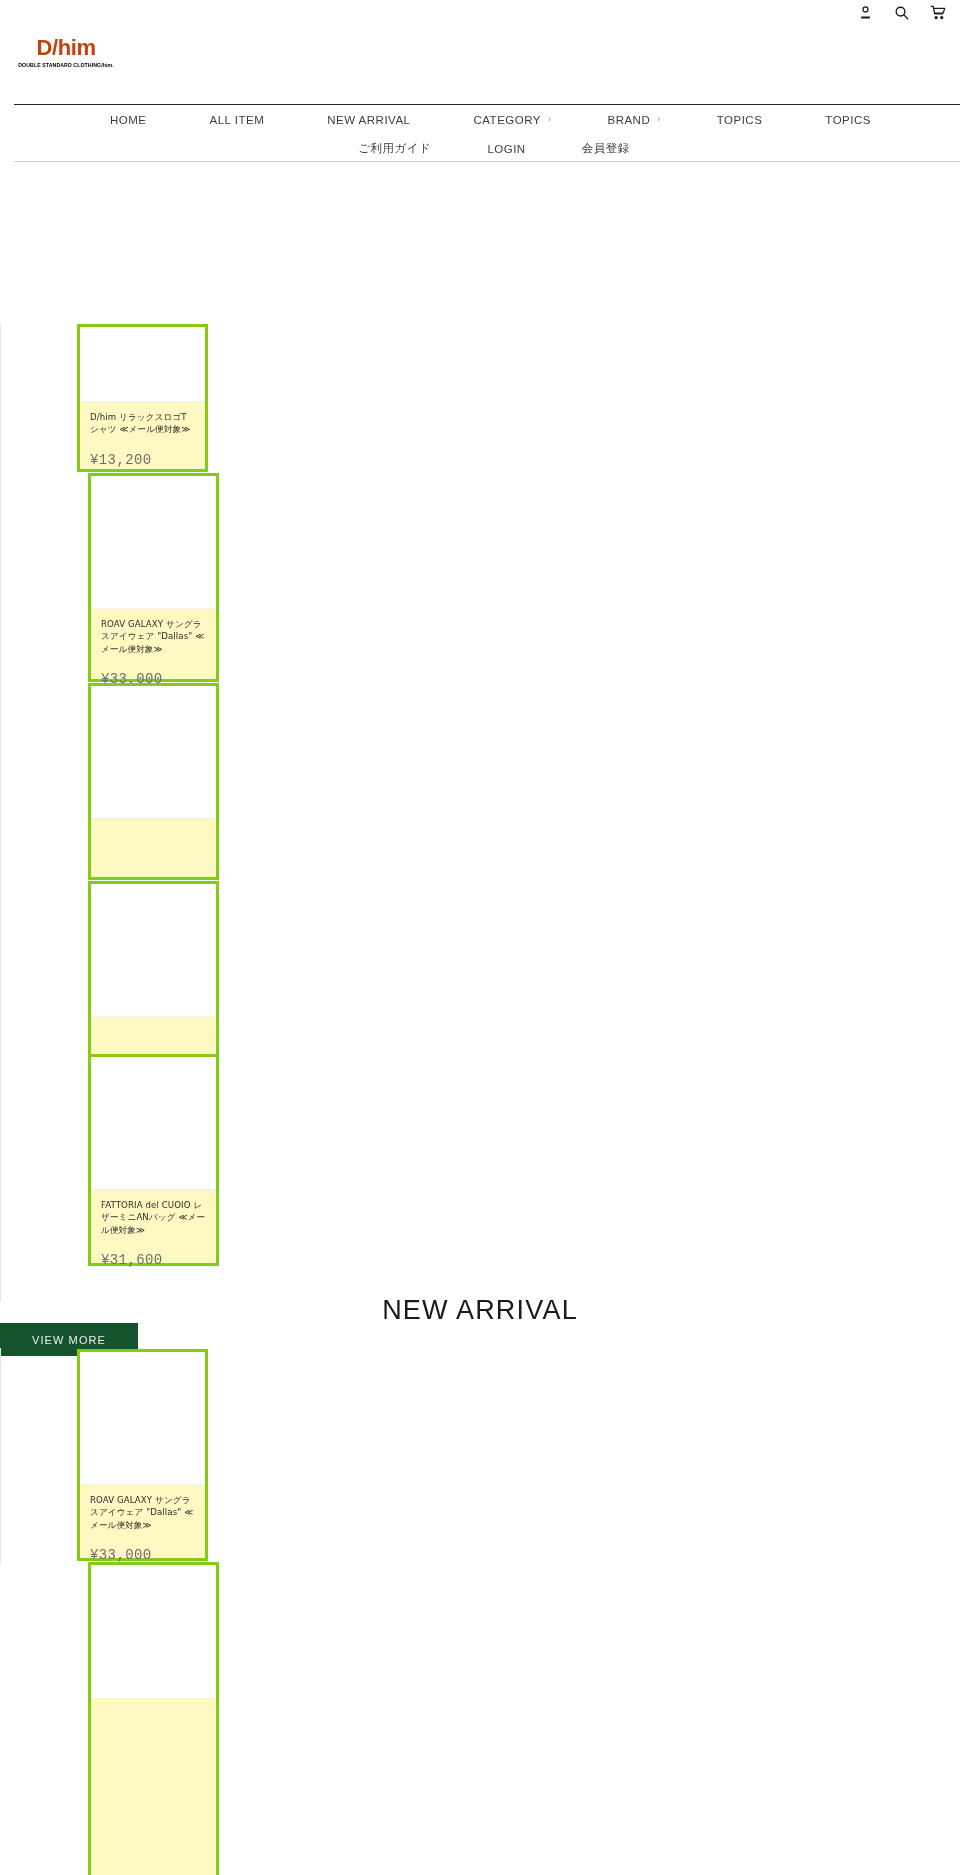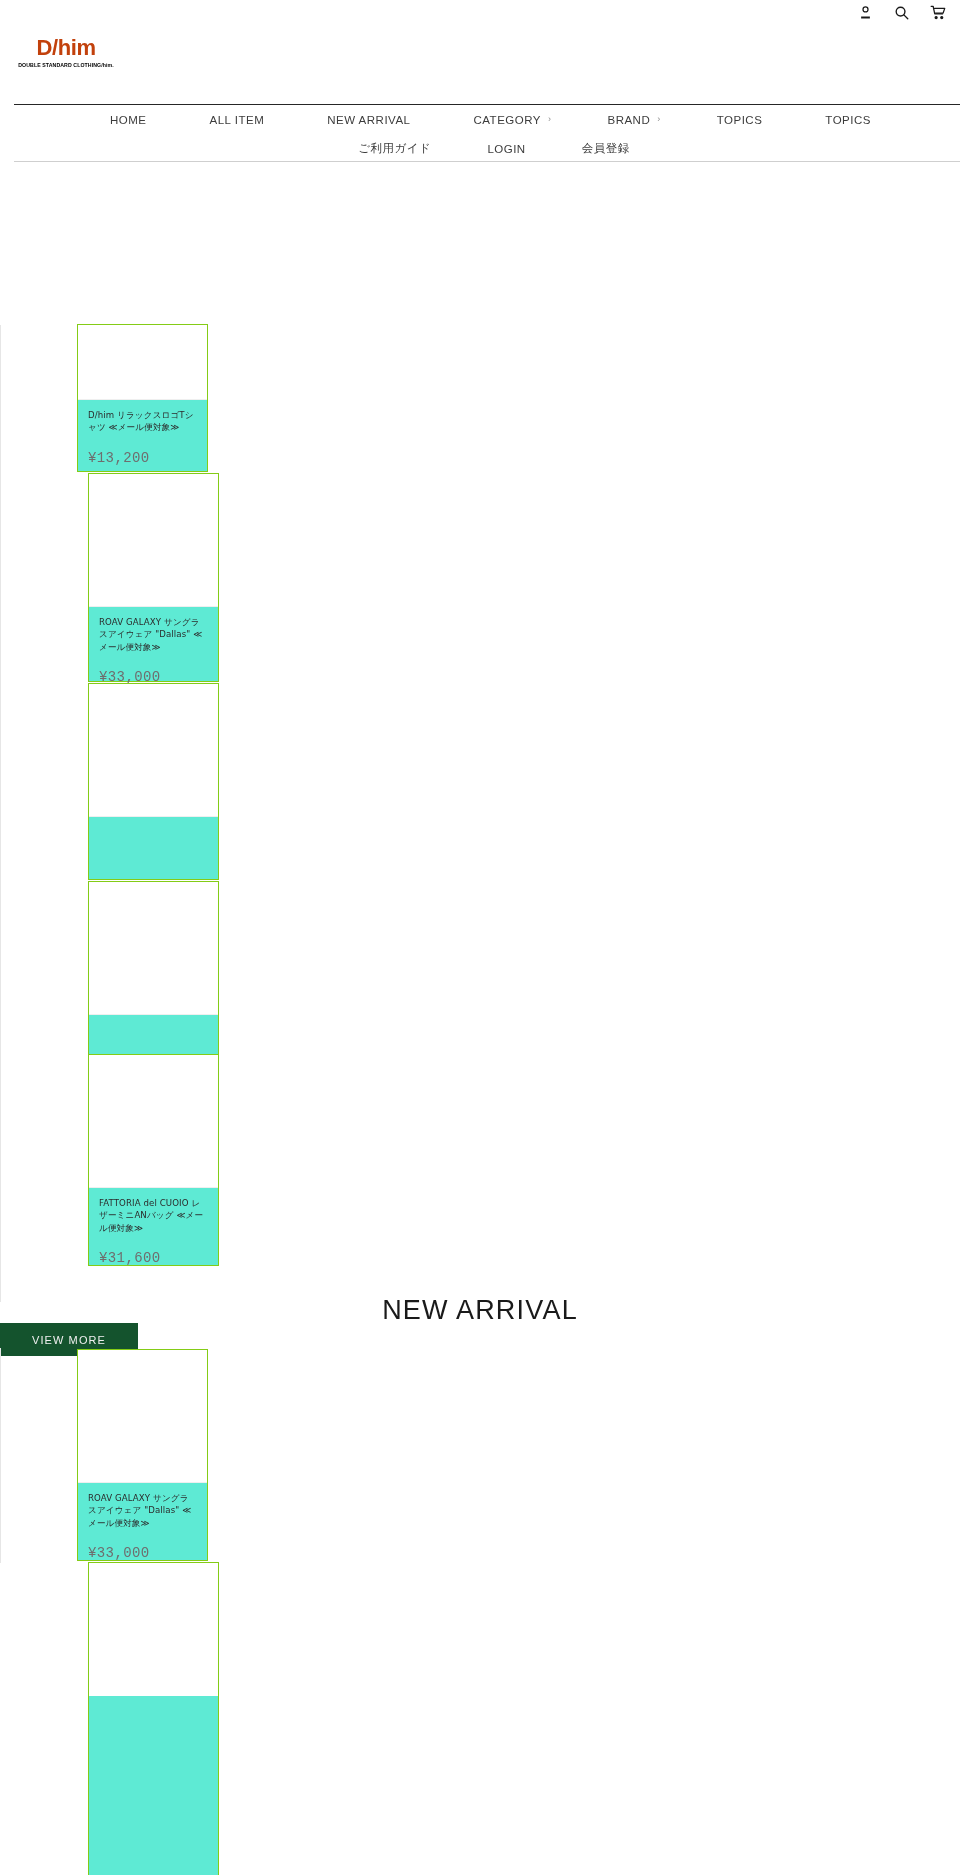--- a/index.html
+++ b/index.html
@@ -109,22 +109,22 @@
   .nav-jp { font-family: "DejaVu Sans", sans-serif; letter-spacing: 0.5px; }
 
   
   .grid-section {
     position: relative;
     width: 960px;
   }
 
   .card {
     position: absolute;
-    background: #5eead4;
-    border: 1px solid #84cc16;
+    background: #fef9c3;
+    border: 3px solid #84cc16;
     cursor: pointer;
   }
   .card-thumb {
     width: 100%;
     background: #ffffff;
     border-bottom: 1px solid #efefef;
   }
   .card-body {
     padding: 9px 10px 12px 10px;
   }

